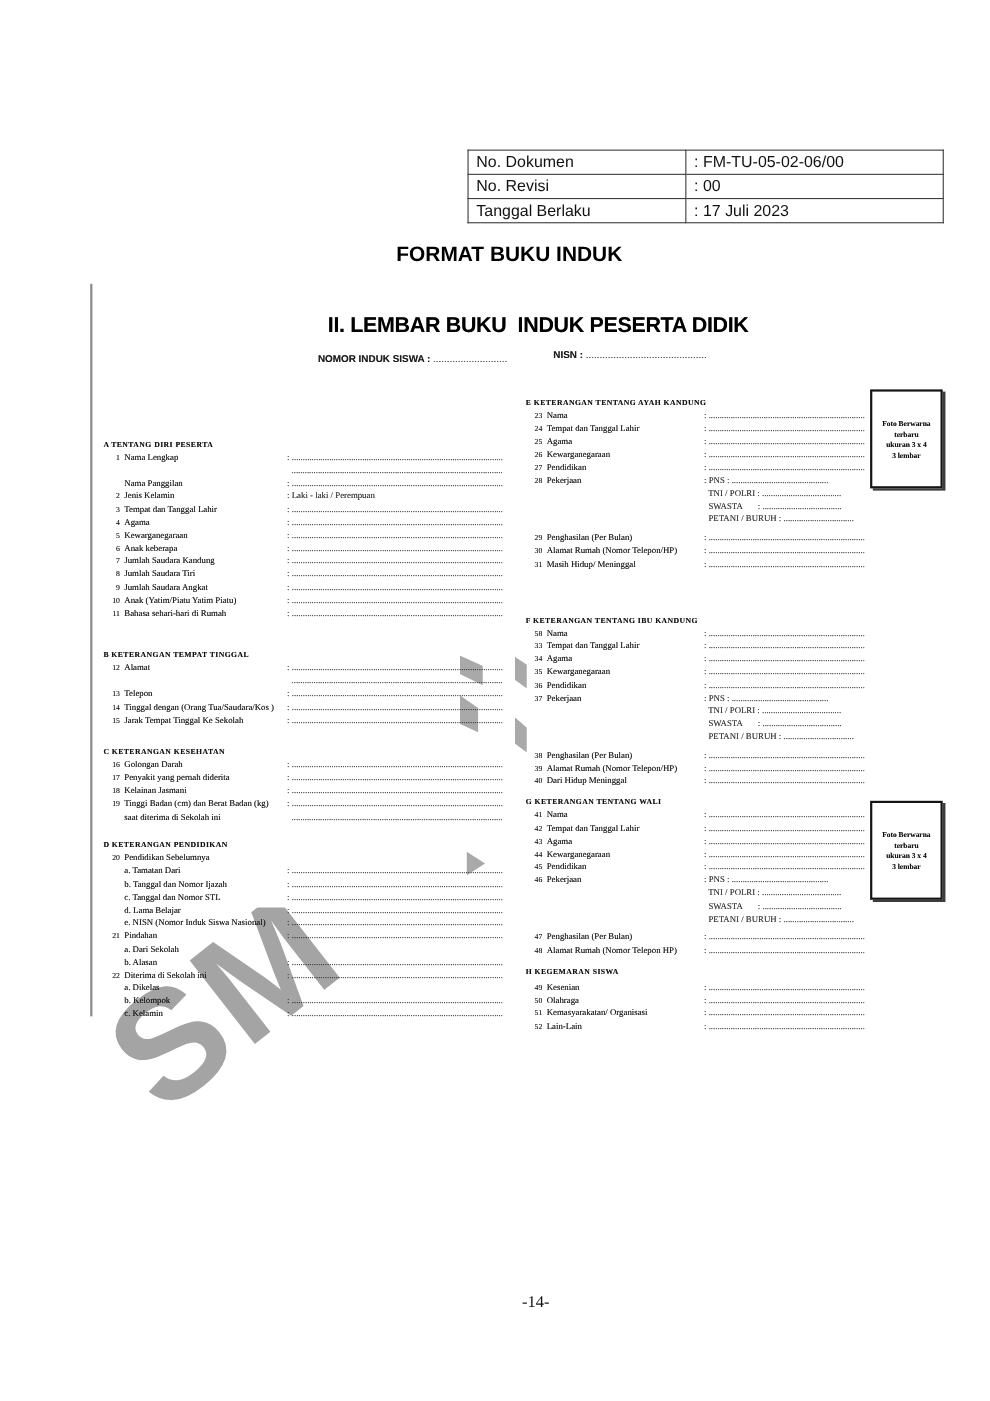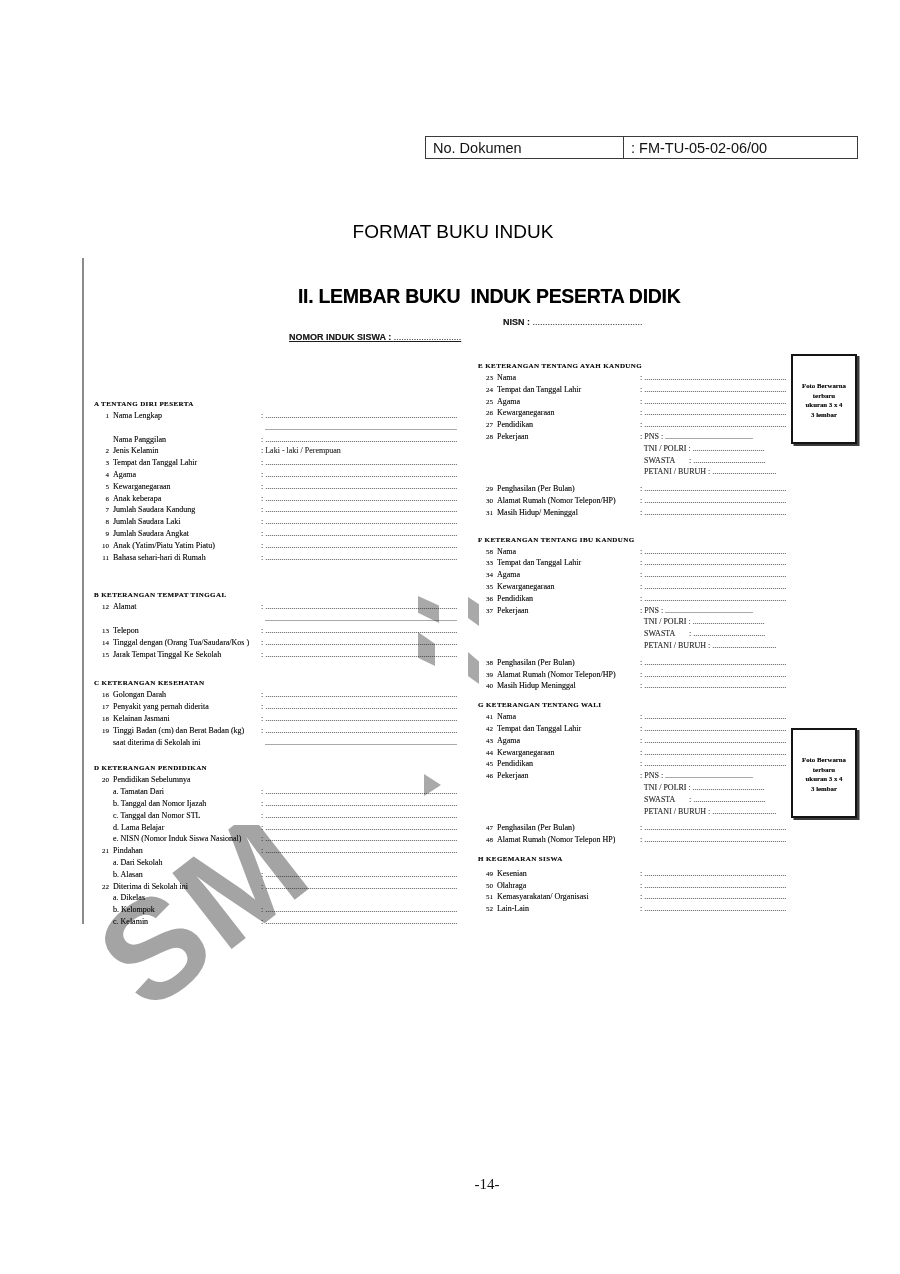--- a/index.html
+++ b/index.html
@@ -6,35 +6,35 @@
   .page { position:relative; width:900px; height:1274px; background:#ffffff; overflow:hidden;
           font-family:"Liberation Serif", serif; color:#1a1a1a; }
 
   
   .doc-table { position:absolute; left:425px; top:136px; width:433px; border-collapse:collapse;
                font-family:"Liberation Sans", sans-serif; font-size:14.5px; color:#111; }
   .doc-table td { border:1.5px solid #3b3b3b; height:21px; padding:0 20px 0 7px; vertical-align:middle; }
   .doc-table td.k { width:170px; }
 
   
-  .doc-title { position:absolute; top:221px; left:223px; width:460px; text-align:center;
-               font-family:"Liberation Sans", sans-serif; font-weight:normal; font-size:19px; color:#000; }
+  .doc-title { position:absolute; top:221px; left:233px; width:460px; text-align:center;
+               font-family:"Liberation Sans", sans-serif; font-weight:bold; font-size:19px; color:#000; }
 
   
   .vline { position:absolute; left:82px; top:258px; width:1.5px; height:666px; background:#8b8b8b; }
 
   
   .form { position:absolute; left:88px; top:280px; width:784px; height:680px; color:#1d1d1d;
           text-shadow:0 0 0.45px rgba(0,0,0,0.5); }
   .form-title { position:absolute; left:210px; top:5px; width:404px; white-space:pre;
                 font-family:"Liberation Sans", sans-serif; font-weight:800; font-size:19.5px;
                 letter-spacing:-0.3px; color:#000; }
   .form-sub { position:absolute; font-family:"Liberation Sans", sans-serif; font-size:9px;
               font-weight:bold; white-space:pre; color:#1d1d1d; }
-  .sub-l { left:201px; top:52px;text-decoration:underline; }
+  .sub-l { left:201px; top:41px; }
   .sub-r { left:415px; top:37px; }
   .form-sub .dots { font-weight:normal; color:#444; }
 
   .col { position:absolute; }
   .col-l { left:6px;  top:84px; width:378px;margin-top:36px; }
   .col-r { left:390px; top:82px; width:310px; }
 
   .sec-h { font-size:7px; font-weight:bold; letter-spacing:0.4px; margin:0 0 3px 0; color:#111; white-space:nowrap; }
   .row { position:relative; height:11.8px; font-size:8px; white-space:nowrap; }
   .row.multi { height:47.2px; }
@@ -79,20 +79,28 @@
   <div class="wm-f f2"></div>
   <div class="wm-f f3"></div>
   <div class="wm-f f4"></div>
   <div class="wm-f f5"></div>
 
   <table class="doc-table">
     <tbody>
         <tr>
           <td class="k">No. Dokumen</td>
           <td>: FM-TU-05-02-06/00</td>
+        </tr>
+        <tr>
+          <td class="k">No. Revisi</td>
+          <td>: 00</td>
+        </tr>
+        <tr>
+          <td class="k">Tanggal Berlaku</td>
+          <td>: 17 Juli 2023</td>
         </tr>
       </tbody>
   </table>
 
   <div class="doc-title">FORMAT BUKU INDUK</div>
 
   <div class="vline"></div>
 
   <div class="form">
     <div class="form-title">II. LEMBAR BUKU  INDUK PESERTA DIDIK</div>
@@ -105,21 +113,21 @@
           <div class="sec-h">A TENTANG DIRI PESERTA</div>
           <div class="row"><span class="n">1</span><span class="l">Nama Lengkap</span><span class="v">: ....................................................................................................</span></div>
           <div class="row"><span class="n"></span><span class="l"></span><span class="v">  ....................................................................................................</span></div>
           <div class="row"><span class="n"></span><span class="l">Nama Panggilan</span><span class="v">: ....................................................................................................</span></div>
           <div class="row"><span class="n">2</span><span class="l">Jenis Kelamin</span><span class="v">: Laki - laki / Perempuan</span></div>
           <div class="row"><span class="n">3</span><span class="l">Tempat dan Tanggal Lahir</span><span class="v">: ....................................................................................................</span></div>
           <div class="row"><span class="n">4</span><span class="l">Agama</span><span class="v">: ....................................................................................................</span></div>
           <div class="row"><span class="n">5</span><span class="l">Kewarganegaraan</span><span class="v">: ....................................................................................................</span></div>
           <div class="row"><span class="n">6</span><span class="l">Anak keberapa</span><span class="v">: ....................................................................................................</span></div>
           <div class="row"><span class="n">7</span><span class="l">Jumlah Saudara Kandung</span><span class="v">: ....................................................................................................</span></div>
-          <div class="row"><span class="n">8</span><span class="l">Jumlah Saudara Laki</span><span class="v">: ....................................................................................................</span></div>
+          <div class="row"><span class="n">8</span><span class="l">Jumlah Saudara Tiri</span><span class="v">: ....................................................................................................</span></div>
           <div class="row"><span class="n">9</span><span class="l">Jumlah Saudara Angkat</span><span class="v">: ....................................................................................................</span></div>
           <div class="row"><span class="n">10</span><span class="l">Anak (Yatim/Piatu Yatim Piatu)</span><span class="v">: ....................................................................................................</span></div>
           <div class="row"><span class="n">11</span><span class="l">Bahasa sehari-hari di Rumah</span><span class="v">: ....................................................................................................</span></div>
         </div>
         <div style="margin-top: 27px;">
           <div class="sec-h">B KETERANGAN TEMPAT TINGGAL</div>
           <div class="row"><span class="n">12</span><span class="l">Alamat</span><span class="v">: ....................................................................................................</span></div>
           <div class="row"><span class="n"></span><span class="l"></span><span class="v">  ....................................................................................................</span></div>
           <div class="row"><span class="n">13</span><span class="l">Telepon</span><span class="v">: ....................................................................................................</span></div>
           <div class="row"><span class="n">14</span><span class="l">Tinggal dengan (Orang Tua/Saudara/Kos )</span><span class="v">: ....................................................................................................</span></div>
@@ -156,31 +164,31 @@
           <div class="row"><span class="n">23</span><span class="l">Nama</span><span class="v">: ....................................................................................................</span></div>
           <div class="row"><span class="n">24</span><span class="l">Tempat dan Tanggal Lahir</span><span class="v">: ....................................................................................................</span></div>
           <div class="row"><span class="n">25</span><span class="l">Agama</span><span class="v">: ....................................................................................................</span></div>
           <div class="row"><span class="n">26</span><span class="l">Kewarganegaraan</span><span class="v">: ....................................................................................................</span></div>
           <div class="row"><span class="n">27</span><span class="l">Pendidikan</span><span class="v">: ....................................................................................................</span></div>
           <div class="row multi"><span class="n">28</span><span class="l">Pekerjaan</span><span class="v"><div class="v-line">: PNS : ............................................</div><div class="v-line">  TNI / POLRI : ....................................</div><div class="v-line">  SWASTA       : ....................................</div><div class="v-line">  PETANI / BURUH : ................................</div></span></div>
           <div class="row" style="margin-top: 5px;"><span class="n">29</span><span class="l">Penghasilan (Per Bulan)</span><span class="v">: ....................................................................................................</span></div>
           <div class="row"><span class="n">30</span><span class="l">Alamat Rumah (Nomor Telepon/HP)</span><span class="v">: ....................................................................................................</span></div>
           <div class="row"><span class="n">31</span><span class="l">Masih Hidup/ Meninggal</span><span class="v">: ....................................................................................................</span></div>
         </div>
-        <div style="margin-top: 16px;">
+        <div style="margin-top: 40px;">
           <div class="sec-h">F KETERANGAN TENTANG IBU KANDUNG</div>
           <div class="row"><span class="n">58</span><span class="l">Nama</span><span class="v">: ....................................................................................................</span></div>
           <div class="row"><span class="n">33</span><span class="l">Tempat dan Tanggal Lahir</span><span class="v">: ....................................................................................................</span></div>
           <div class="row"><span class="n">34</span><span class="l">Agama</span><span class="v">: ....................................................................................................</span></div>
           <div class="row"><span class="n">35</span><span class="l">Kewarganegaraan</span><span class="v">: ....................................................................................................</span></div>
           <div class="row"><span class="n">36</span><span class="l">Pendidikan</span><span class="v">: ....................................................................................................</span></div>
           <div class="row multi"><span class="n">37</span><span class="l">Pekerjaan</span><span class="v"><div class="v-line">: PNS : ............................................</div><div class="v-line">  TNI / POLRI : ....................................</div><div class="v-line">  SWASTA       : ....................................</div><div class="v-line">  PETANI / BURUH : ................................</div></span></div>
           <div class="row" style="margin-top: 5px;"><span class="n">38</span><span class="l">Penghasilan (Per Bulan)</span><span class="v">: ....................................................................................................</span></div>
           <div class="row"><span class="n">39</span><span class="l">Alamat Rumah (Nomor Telepon/HP)</span><span class="v">: ....................................................................................................</span></div>
-          <div class="row"><span class="n">40</span><span class="l">Masih Hidup Meninggal</span><span class="v">: ....................................................................................................</span></div>
+          <div class="row"><span class="n">40</span><span class="l">Dari Hidup Meninggal</span><span class="v">: ....................................................................................................</span></div>
         </div>
         <div style="margin-top: 8px;">
           <div class="sec-h">G KETERANGAN TENTANG WALI</div>
           <div class="row"><span class="n">41</span><span class="l">Nama</span><span class="v">: ....................................................................................................</span></div>
           <div class="row"><span class="n">42</span><span class="l">Tempat dan Tanggal Lahir</span><span class="v">: ....................................................................................................</span></div>
           <div class="row"><span class="n">43</span><span class="l">Agama</span><span class="v">: ....................................................................................................</span></div>
           <div class="row"><span class="n">44</span><span class="l">Kewarganegaraan</span><span class="v">: ....................................................................................................</span></div>
           <div class="row"><span class="n">45</span><span class="l">Pendidikan</span><span class="v">: ....................................................................................................</span></div>
           <div class="row multi"><span class="n">46</span><span class="l">Pekerjaan</span><span class="v"><div class="v-line">: PNS : ............................................</div><div class="v-line">  TNI / POLRI : ....................................</div><div class="v-line">  SWASTA       : ....................................</div><div class="v-line">  PETANI / BURUH : ................................</div></span></div>
           <div class="row" style="margin-top: 5px;"><span class="n">47</span><span class="l">Penghasilan (Per Bulan)</span><span class="v">: ....................................................................................................</span></div>

